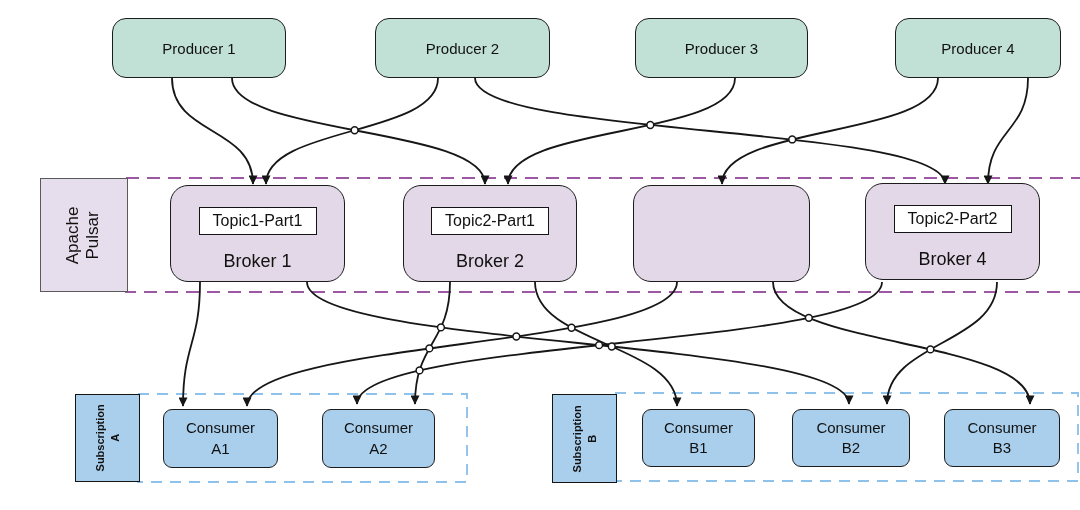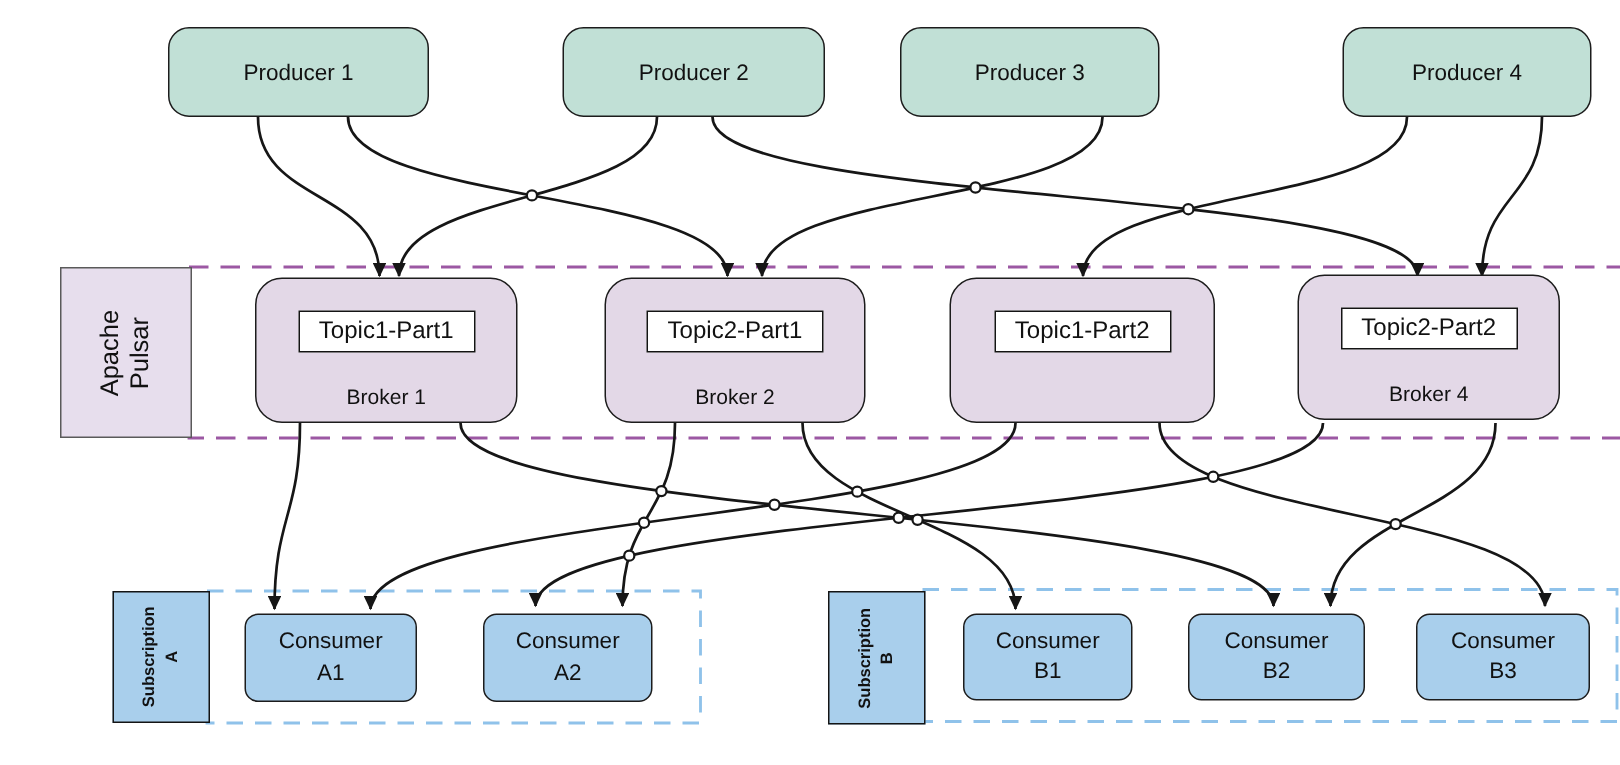--- a/index.html
+++ b/index.html
@@ -13,21 +13,21 @@
     position:absolute;z-index:2;display:flex;align-items:center;justify-content:center;
     box-sizing:border-box;border:1.6px solid #1c1c1c;text-align:center;color:#111;
   }
   .producer{background:var(--c-producer,#c1e0d6);border-radius:14px;font-size:15px;}
   .broker{background:var(--c-broker,#e3d8e7);border-radius:18px;}
   .topicbox{
     position:absolute;left:50%;top:21px;transform:translateX(-50%);
     width:118px;height:28px;background:#ffffff;border:1.5px solid #141414;
     display:flex;align-items:center;justify-content:center;font-size:16px;box-sizing:border-box;
   }
-  .brokername{position:absolute;left:0;right:0;bottom:9px;font-size:14px;}
+  .brokername{position:absolute;left:0;right:0;bottom:9px;font-size:18px;}
   .consumer{background:var(--c-consumer,#a9cfec);border-radius:9px;font-size:15px;line-height:1.35;}
   .vlabel{background:var(--c-consumer,#a9cfec);border:1.4px solid #141414;}
   .vlabel .rot{transform:rotate(-90deg);white-space:nowrap;font-size:11px;font-weight:bold;line-height:1.35;text-align:center;}
   .pulsarlabel{background:var(--c-pulsarlabel,#e7deed);border:1px solid #5a5a5a;}
   .pulsarlabel .rot{transform:rotate(-90deg);white-space:nowrap;font-size:17px;line-height:1.2;text-align:center;font-weight:normal;}
 </style>
 </head>
 <body>
 
 <div id="stage">
@@ -69,21 +69,21 @@
       <circle cx="788.8222506393861" cy="317.873627023892" r="3.4" fill="#ffffff" stroke="#161616" stroke-width="1.5"></circle>
       <circle cx="910.4044869055081" cy="349.41287485602766" r="3.4" fill="#ffffff" stroke="#161616" stroke-width="1.5"></circle>
     </svg>
 
   <div class="node producer" style="left:92px;top:18px;width:174px;height:60px">
     <span>Producer 1</span>
   </div>
   <div class="node producer" style="left:355px;top:18px;width:175px;height:60px">
     <span>Producer 2</span>
   </div>
-  <div class="node producer" style="left:580px;top:18px;width:173px;height:60px">
+  <div class="node producer" style="left:615px;top:18px;width:173px;height:60px">
     <span>Producer 3</span>
   </div>
   <div class="node producer" style="left:875px;top:18px;width:166px;height:60px">
     <span>Producer 4</span>
   </div>
 
   <div class="node vlabel pulsarlabel" style="left:20px;top:178px;width:88px;height:114px">
     <div class="rot">
       <div>Apache</div>
       <div>Pulsar</div>
@@ -96,23 +96,20 @@
     </div>
     <div class="brokername">Broker 1</div>
   </div>
   <div class="node broker" style="left:383px;top:185px;width:174px;height:97px">
     <div class="topicbox">
       <span>Topic2-Part1</span>
     </div>
     <div class="brokername">Broker 2</div>
   </div>
   <div class="node broker" style="left:613px;top:185px;width:177px;height:97px">
-    <div class="topicbox">
-      <span>Topic1-Part2</span>
-    </div>
   </div>
   <div class="node broker" style="left:845px;top:183px;width:175px;height:97px">
     <div class="topicbox">
       <span>Topic2-Part2</span>
     </div>
     <div class="brokername">Broker 4</div>
   </div>
 
   <div class="node vlabel" style="left:55px;top:394px;width:65px;height:88px">
     <div class="rot">

